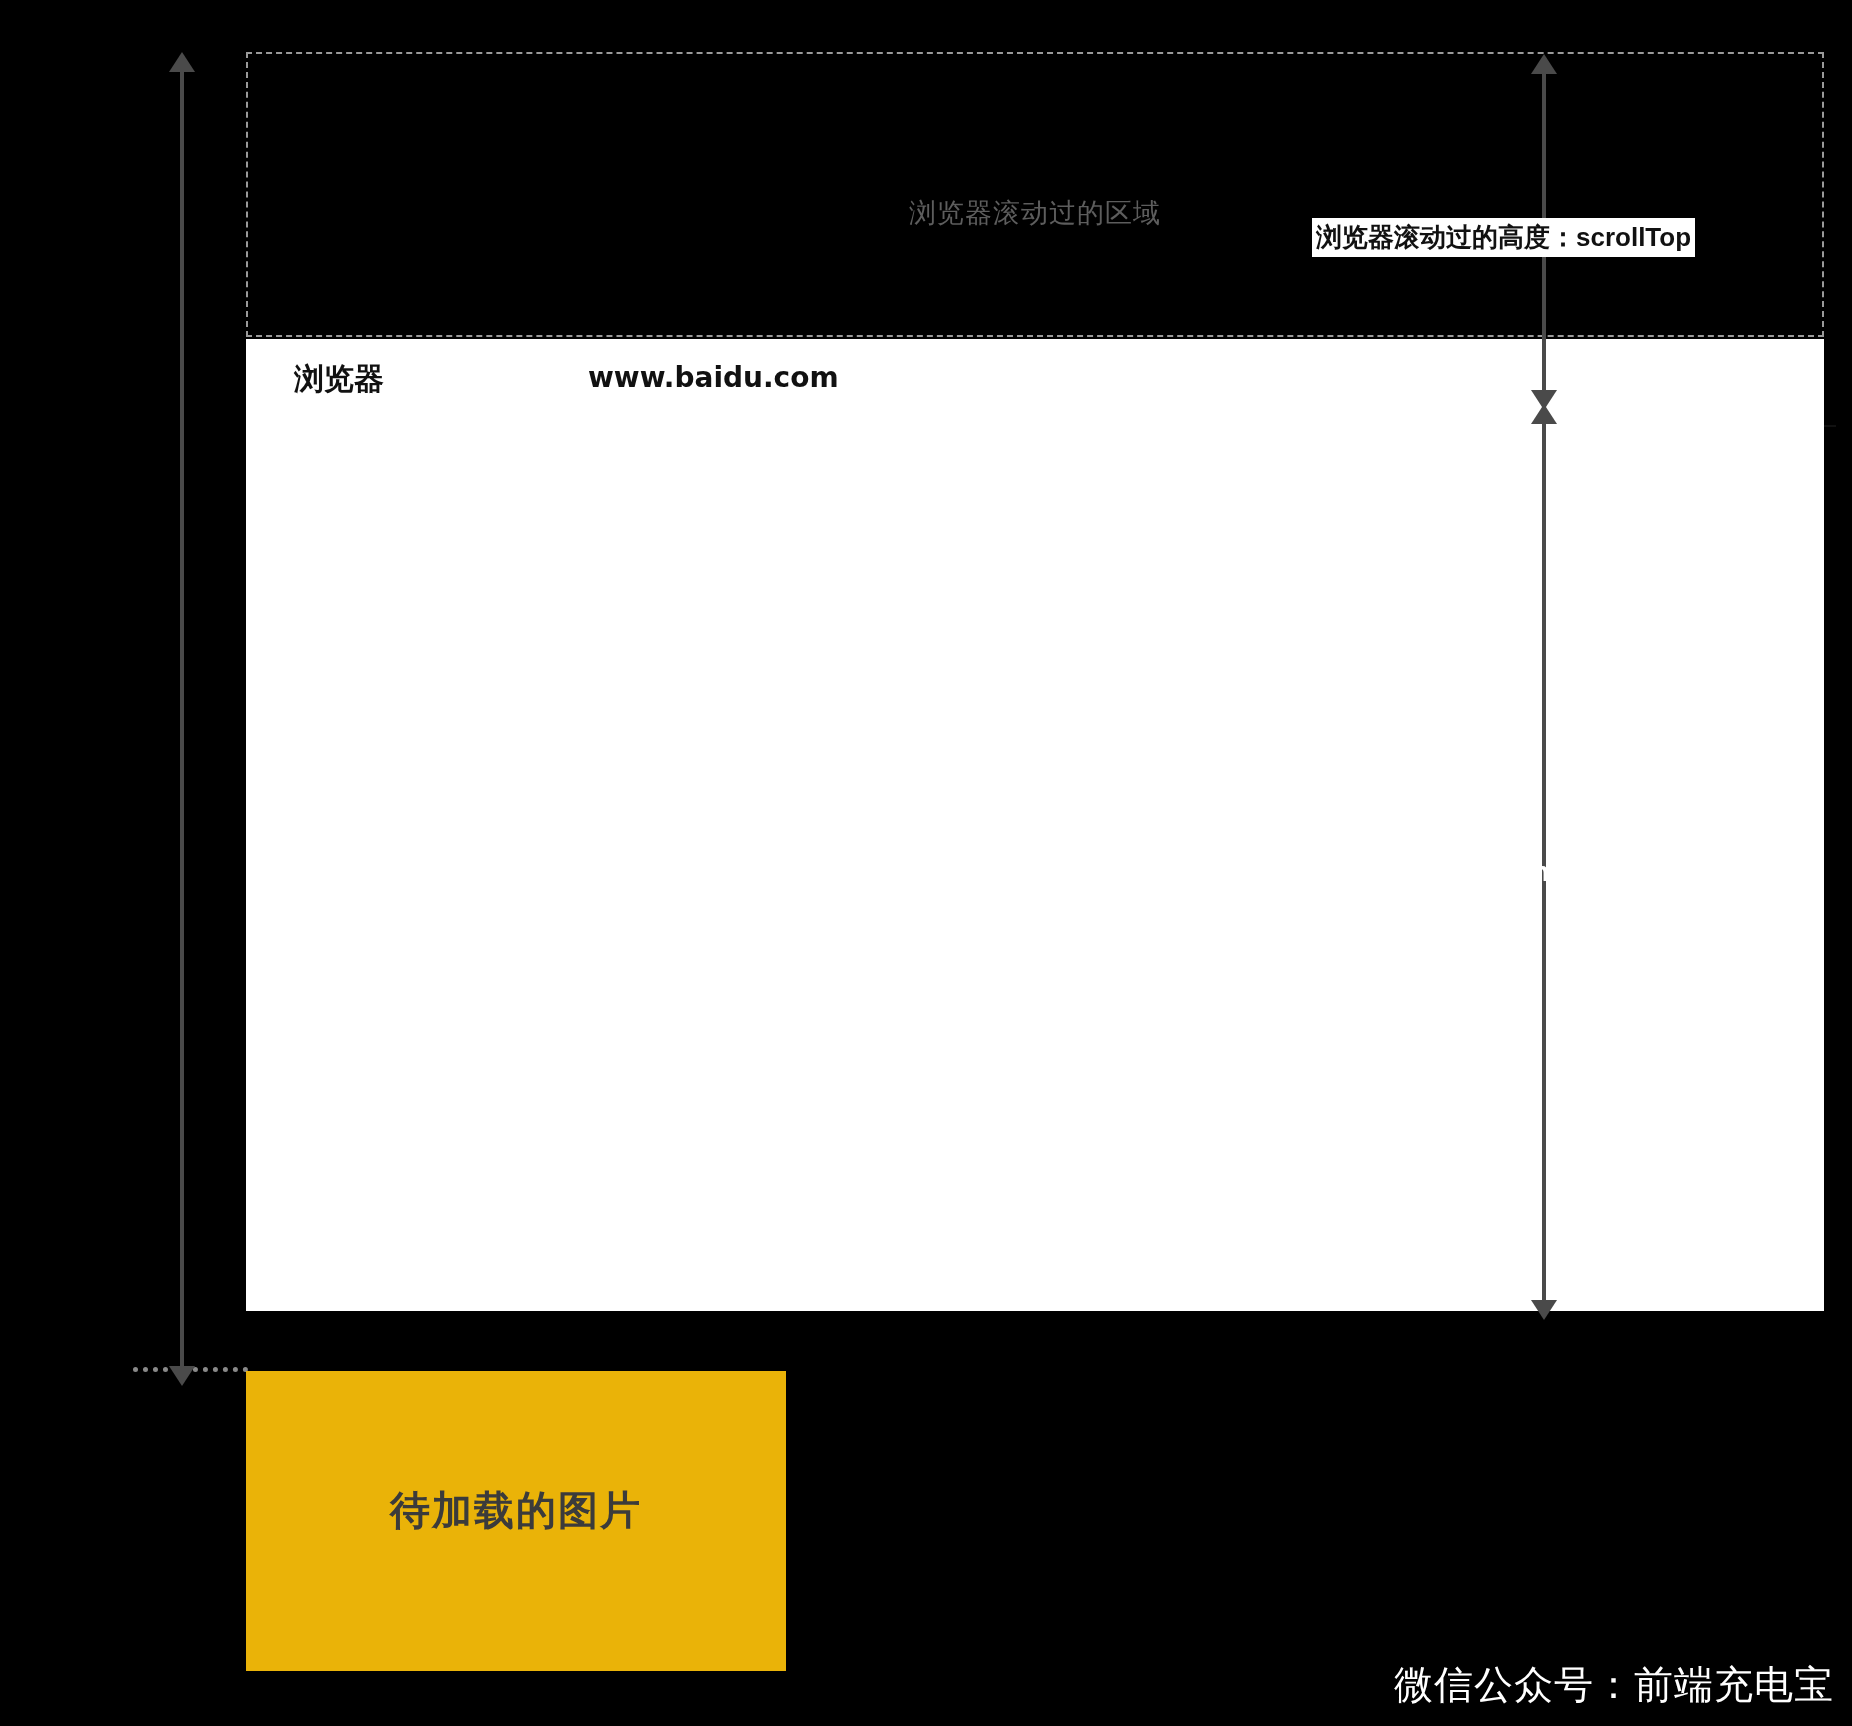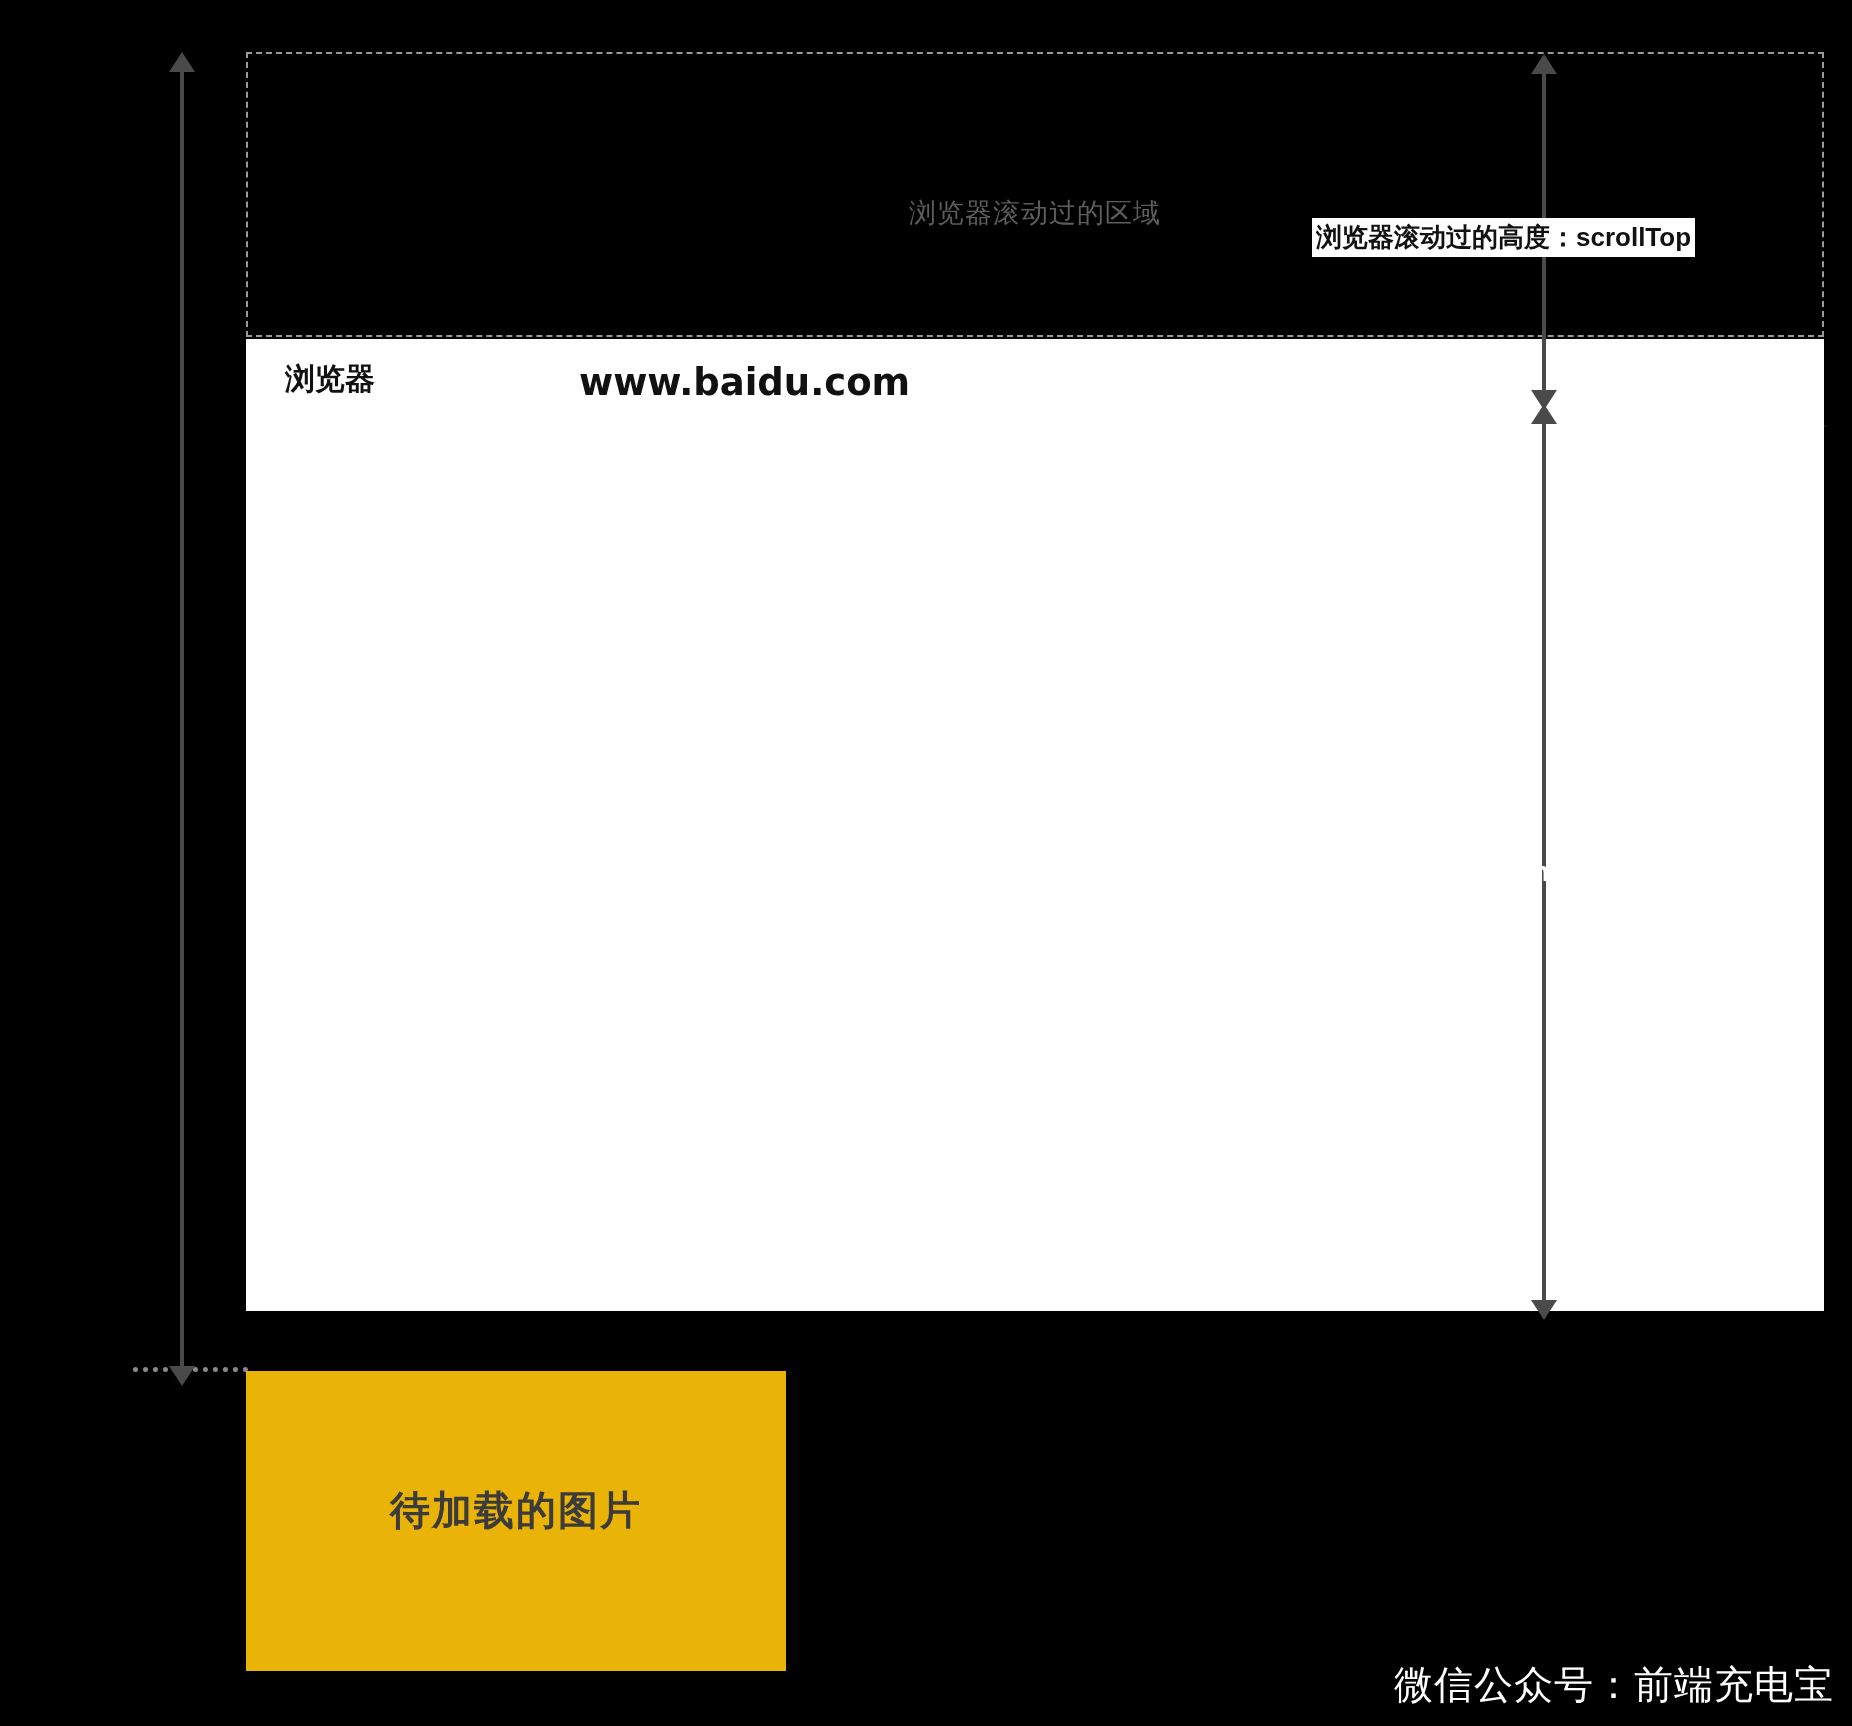--- a/index.html
+++ b/index.html
@@ -50,40 +50,40 @@
     position: absolute;
     left: 246px;
     top: 339px;
     width: 1578px;
     height: 972px;
     background: #ffffff;
     box-sizing: border-box;
   }
   .browser-chrome {
     position: absolute;
-    left: 3px; top: 0;
+    left: 12px; top: 0;
     width: 100%;
     height: 88px;
     border-bottom: 2px solid #111111;
     box-sizing: border-box;
     padding-left: 37px;
   }
   .browser-title {
     position: absolute;
     left: 36px;
     top: 20px;
     font-size: 30px;
     font-weight: bold;
     color: #111111;
   }
   .browser-url {
     position: absolute;
     left: 330px;
     top: 22px;
-    font-size: 37px;
+    font-size: 28px;
     font-weight: bold;
     color: #111111;
     font-family: "DejaVu Sans", sans-serif;
   }
   .browser-viewport {
     position: absolute;
     left: 0;
     top: 80px;
     width: 100%;
     height: 892px;

